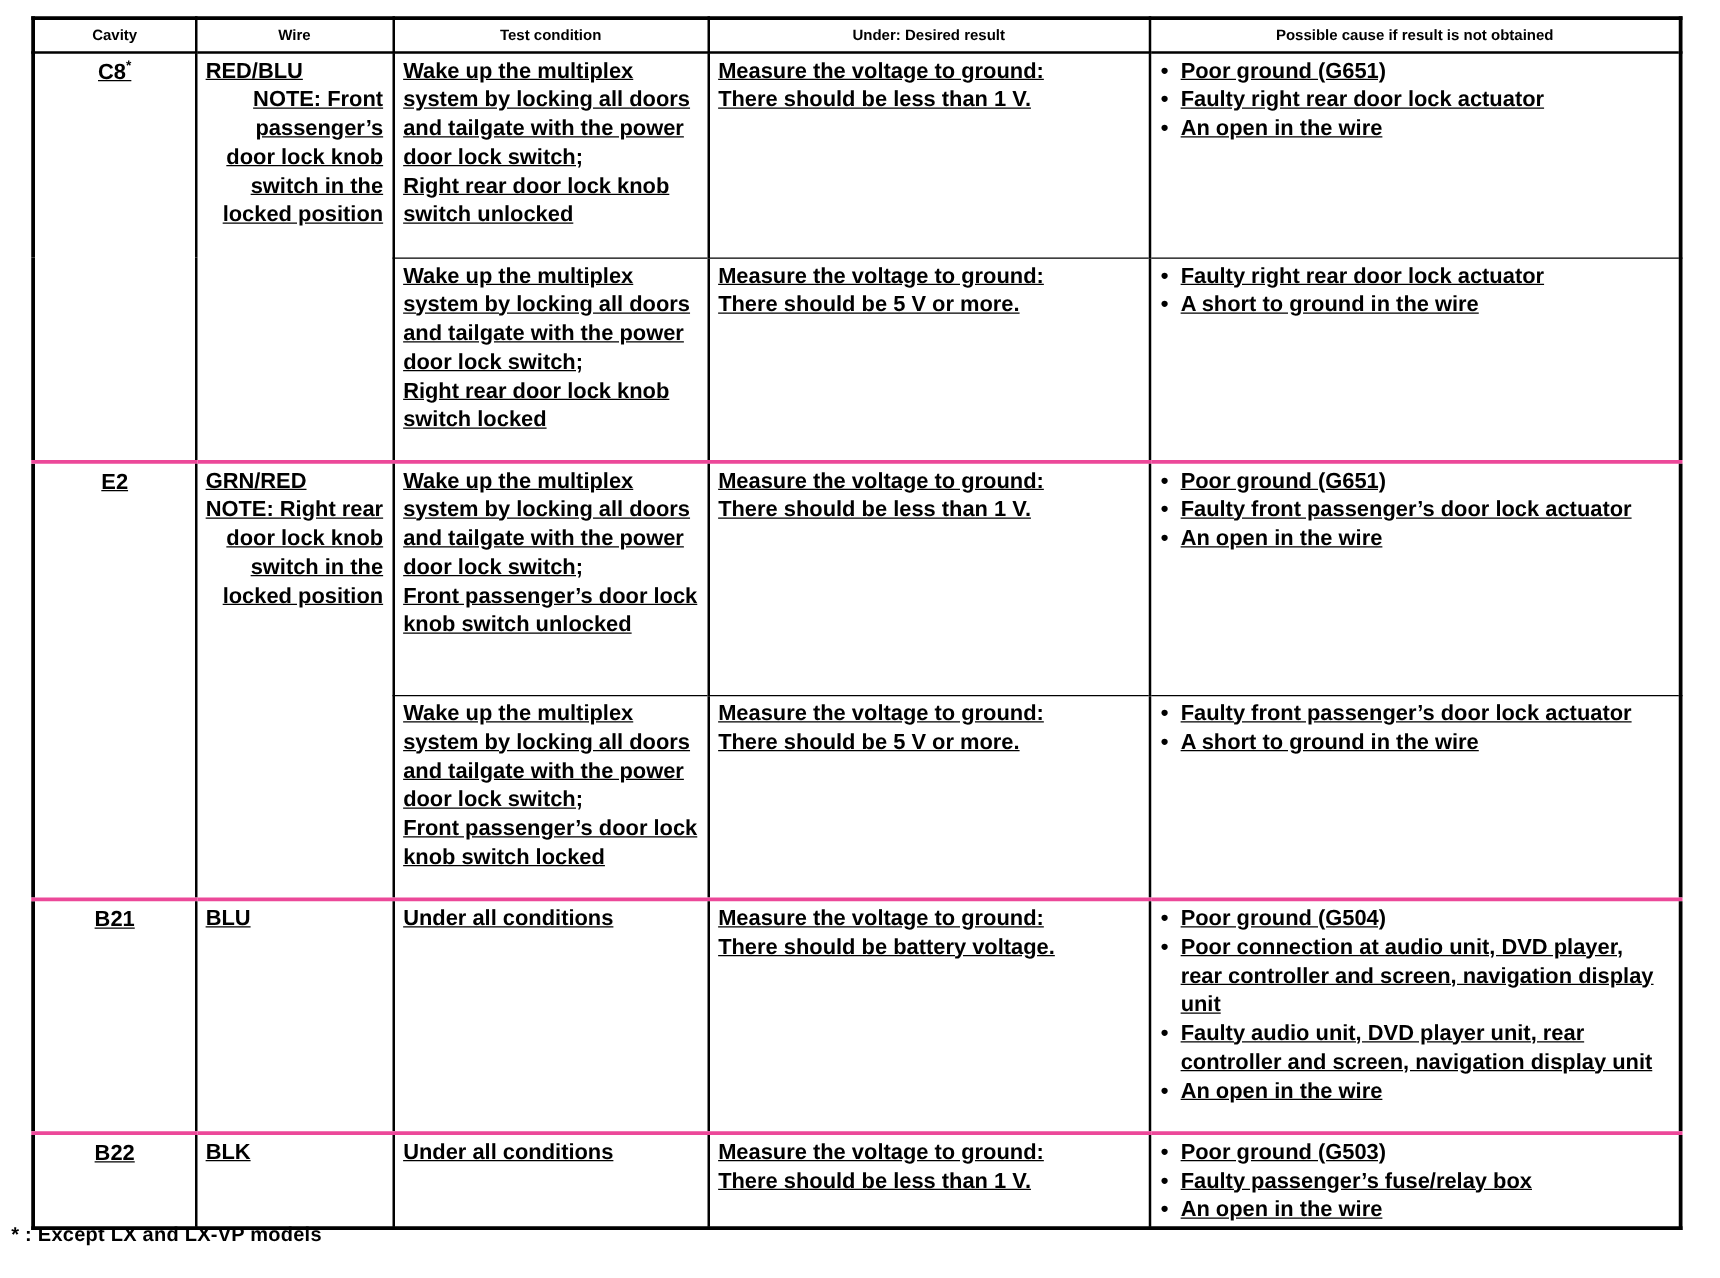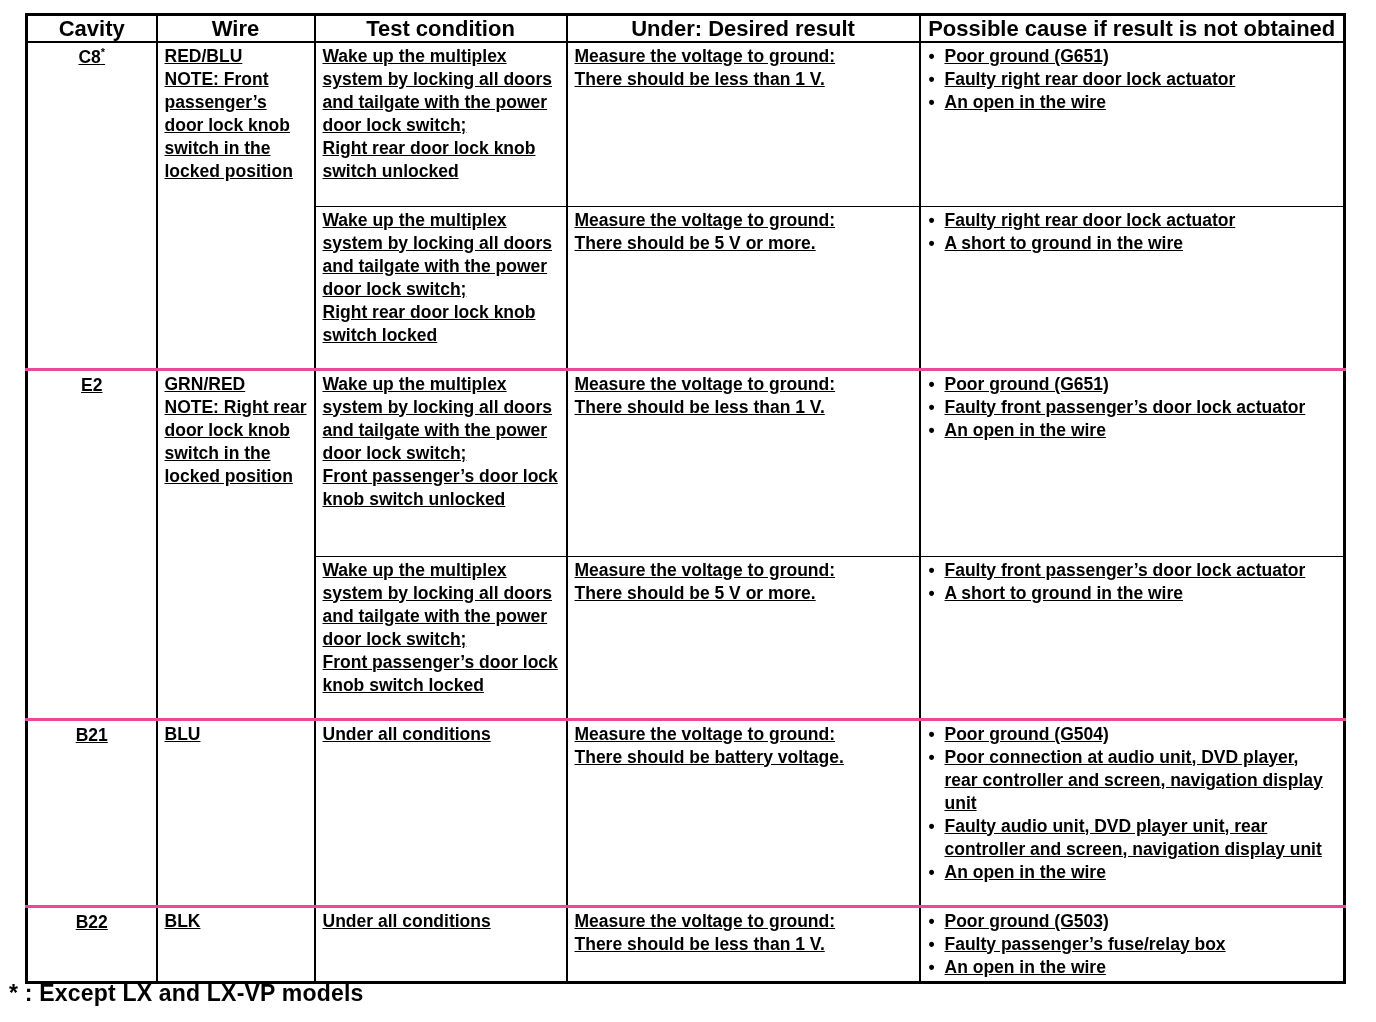--- a/index.html
+++ b/index.html
@@ -26,21 +26,21 @@
   col.c-cause  { width: 425px; }
 
   th, td {
     border-left: 2px solid #000000;
     border-right: 2px solid #000000;
     vertical-align: top;
     font-weight: bold;
   }
   th {
     height: 27px;
-    font-size: 22px;
+    font-size: 12px;
     line-height: 23px;
     text-align: center;
     padding: 1px 2px;
     border-bottom: 2px solid #000000;
     white-space: nowrap;
     overflow: hidden;
   }
   td {
     font-size: 17.5px;
     line-height: 23px;
@@ -55,42 +55,42 @@
   tr.h-70  { height: 70px; margin-top: 16px;  }
 
   
   tr.sub-row > td   { border-top: 1px solid #000000; }
   tr.major-row > td { border-top: 3px solid #ec4899; }
 
   .cavity-cell { text-align: center; padding-top: 3px; }
   .cavity-cell sup { font-size: 11px; line-height: 0; vertical-align: super; }
 
   .wire-code { text-align: left; }
-  .wire-note { text-align: left; }
+  .wire-note { text-align: right; }
 
   .cond-cell, .result-cell { white-space: pre-line; }
 
   .cause-cell { padding-left: 0; }
   ul.cause-list { list-style: none; }
   ul.cause-list li {
     position: relative;
     padding-left: 24px;
   }
   ul.cause-list li::before {
     content: "\2022";
     position: absolute;
     left: 8px;
     top: 0;
   }
 
   .footnote {
     position: absolute;
     left: 9px;
     top: 980px;
-    font-size: 23px;
+    font-size: 16px;
     font-weight: bold;
     letter-spacing: 0.2px;
   }
 </style>
 </head>
 <body>
 
 <div class="page">
 
   <table class="spec-table">

